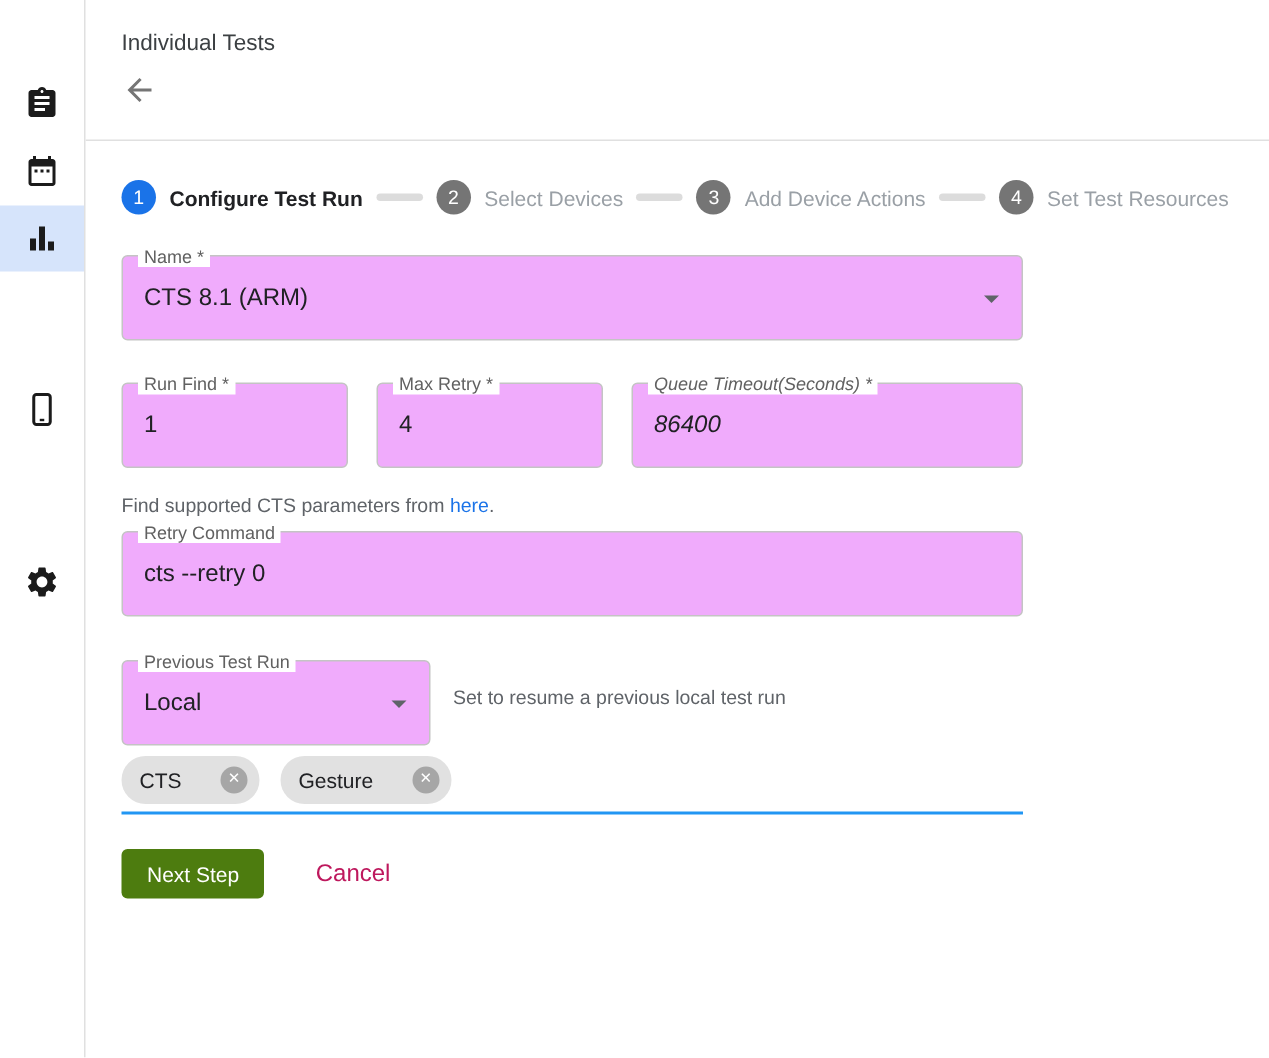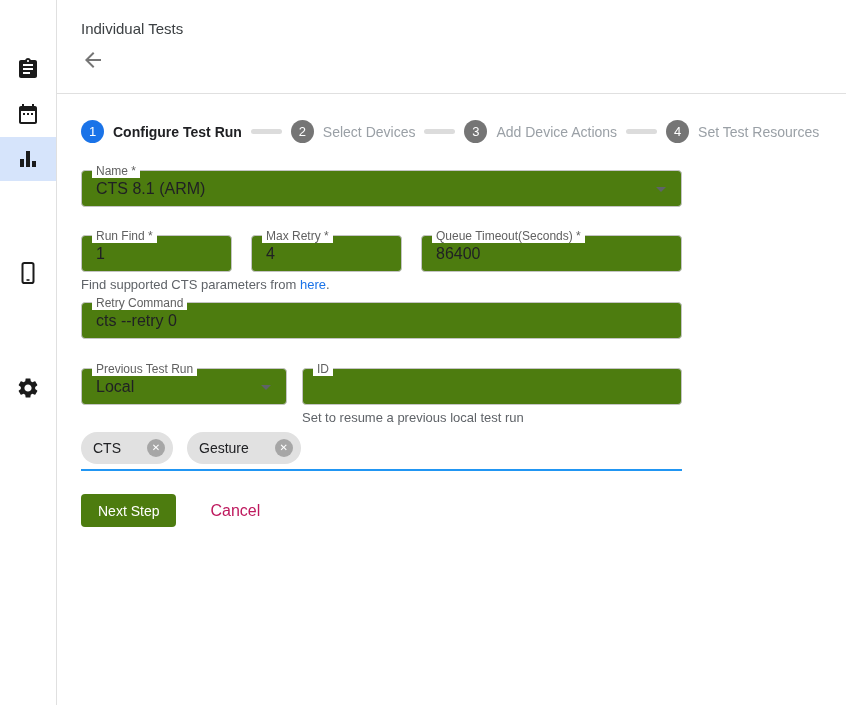--- a/index.html
+++ b/index.html
@@ -28,34 +28,34 @@
   .step { display:flex; align-items:center; cursor:pointer; }
   .step-circle { width:23px; height:23px; border-radius:50%; background:#757575; color:#fff;
                  font-size:13px; display:flex; align-items:center; justify-content:center; }
   .step.active .step-circle { background:#1a73e8; }
   .step-label { margin-left:9px; font-size:14px; color:#9aa0a6; }
   .step.active .step-label { color:#202124; font-weight:bold; }
   .connector { width:31px; height:5px; border-radius:2.5px; background:#dcdcdc; margin:0 9px; }
 
   
   .form { width:601px; }
-  .field { position:relative; border:1px solid #c4c4c4; border-radius:4px; height:37px; background:#4d7c0f;padding-left:44px; }
+  .field { position:relative; border:1px solid #c4c4c4; border-radius:4px; height:57px; background:#f0abfc;padding-left:44px; }
   .flabel { position:absolute; top:-7px; left:10px; background:#fff; padding:0 4px;
             font-size:12px; line-height:14px; color:#616161; white-space:nowrap; }
   .fvalue { position:absolute; left:14px; top:50%; transform:translateY(-50%);
             font-size:16px; color:#202124; white-space:nowrap; }
   .dd-arrow { position:absolute; right:15px; top:50%; margin-top:-2px; width:0; height:0;
               border-left:5px solid transparent; border-right:5px solid transparent;
               border-top:5px solid #5f6368; }
   .w-full { width:601px; }
   .mt-name { margin-top:27px; }
   .row2 { display:flex; gap:19px; margin-top:28px; }
-  .w-151 { width:151px; } .w-261 { width:261px; }
+  .w-151 { width:151px; } .w-261 { width:261px;font-style:italic; }
   .mt-cmd { margin-top:27px; }
-  .helper { margin-top:5px; font-size:13px; color:#5f6368; }
+  .helper { margin-top:17px; font-size:13px; color:#5f6368; }
   .helper a { color:#1a73e8; text-decoration:none; cursor:pointer; }
   .mt-retry { margin-top:10px;text-align:right; }
   .row3 { display:flex; gap:15px; margin-top:29px; }
   .w-206 { width:206px; } .col-id { display:flex; flex-direction:column; width:380px; }
 
   .labels-section { margin-top:7px; }
   .labels-label { font-size:12px; color:#2196f3; }
   .chips { display:flex; gap:14px; margin-top:7px; }
   .chip { height:32px; border-radius:16px; background:#e1e1e1; display:flex; align-items:center;
           padding:0 8px 0 12px; font-size:14px; color:#202124; cursor:default;gap:18px; }
@@ -180,24 +180,20 @@
         <span class="fvalue">cts --retry 0</span>
       </div>
 
       <div class="row3">
         <div class="field w-206">
           <span class="flabel">Previous Test Run</span>
           <span class="fvalue">Local</span>
           <span class="dd-arrow"></span>
         </div>
         <div class="col-id">
-          <div class="field" style="width:380px">
-            <span class="flabel">ID</span>
-            <span class="fvalue"></span>
-          </div>
           <div class="helper">Set to resume a previous local test run</div>
         </div>
       </div>
 
       <div class="labels-section">
         <div class="chips">
           <div class="chip">
             <span>CTS</span>
             <span class="chip-x">✕</span>
           </div>

